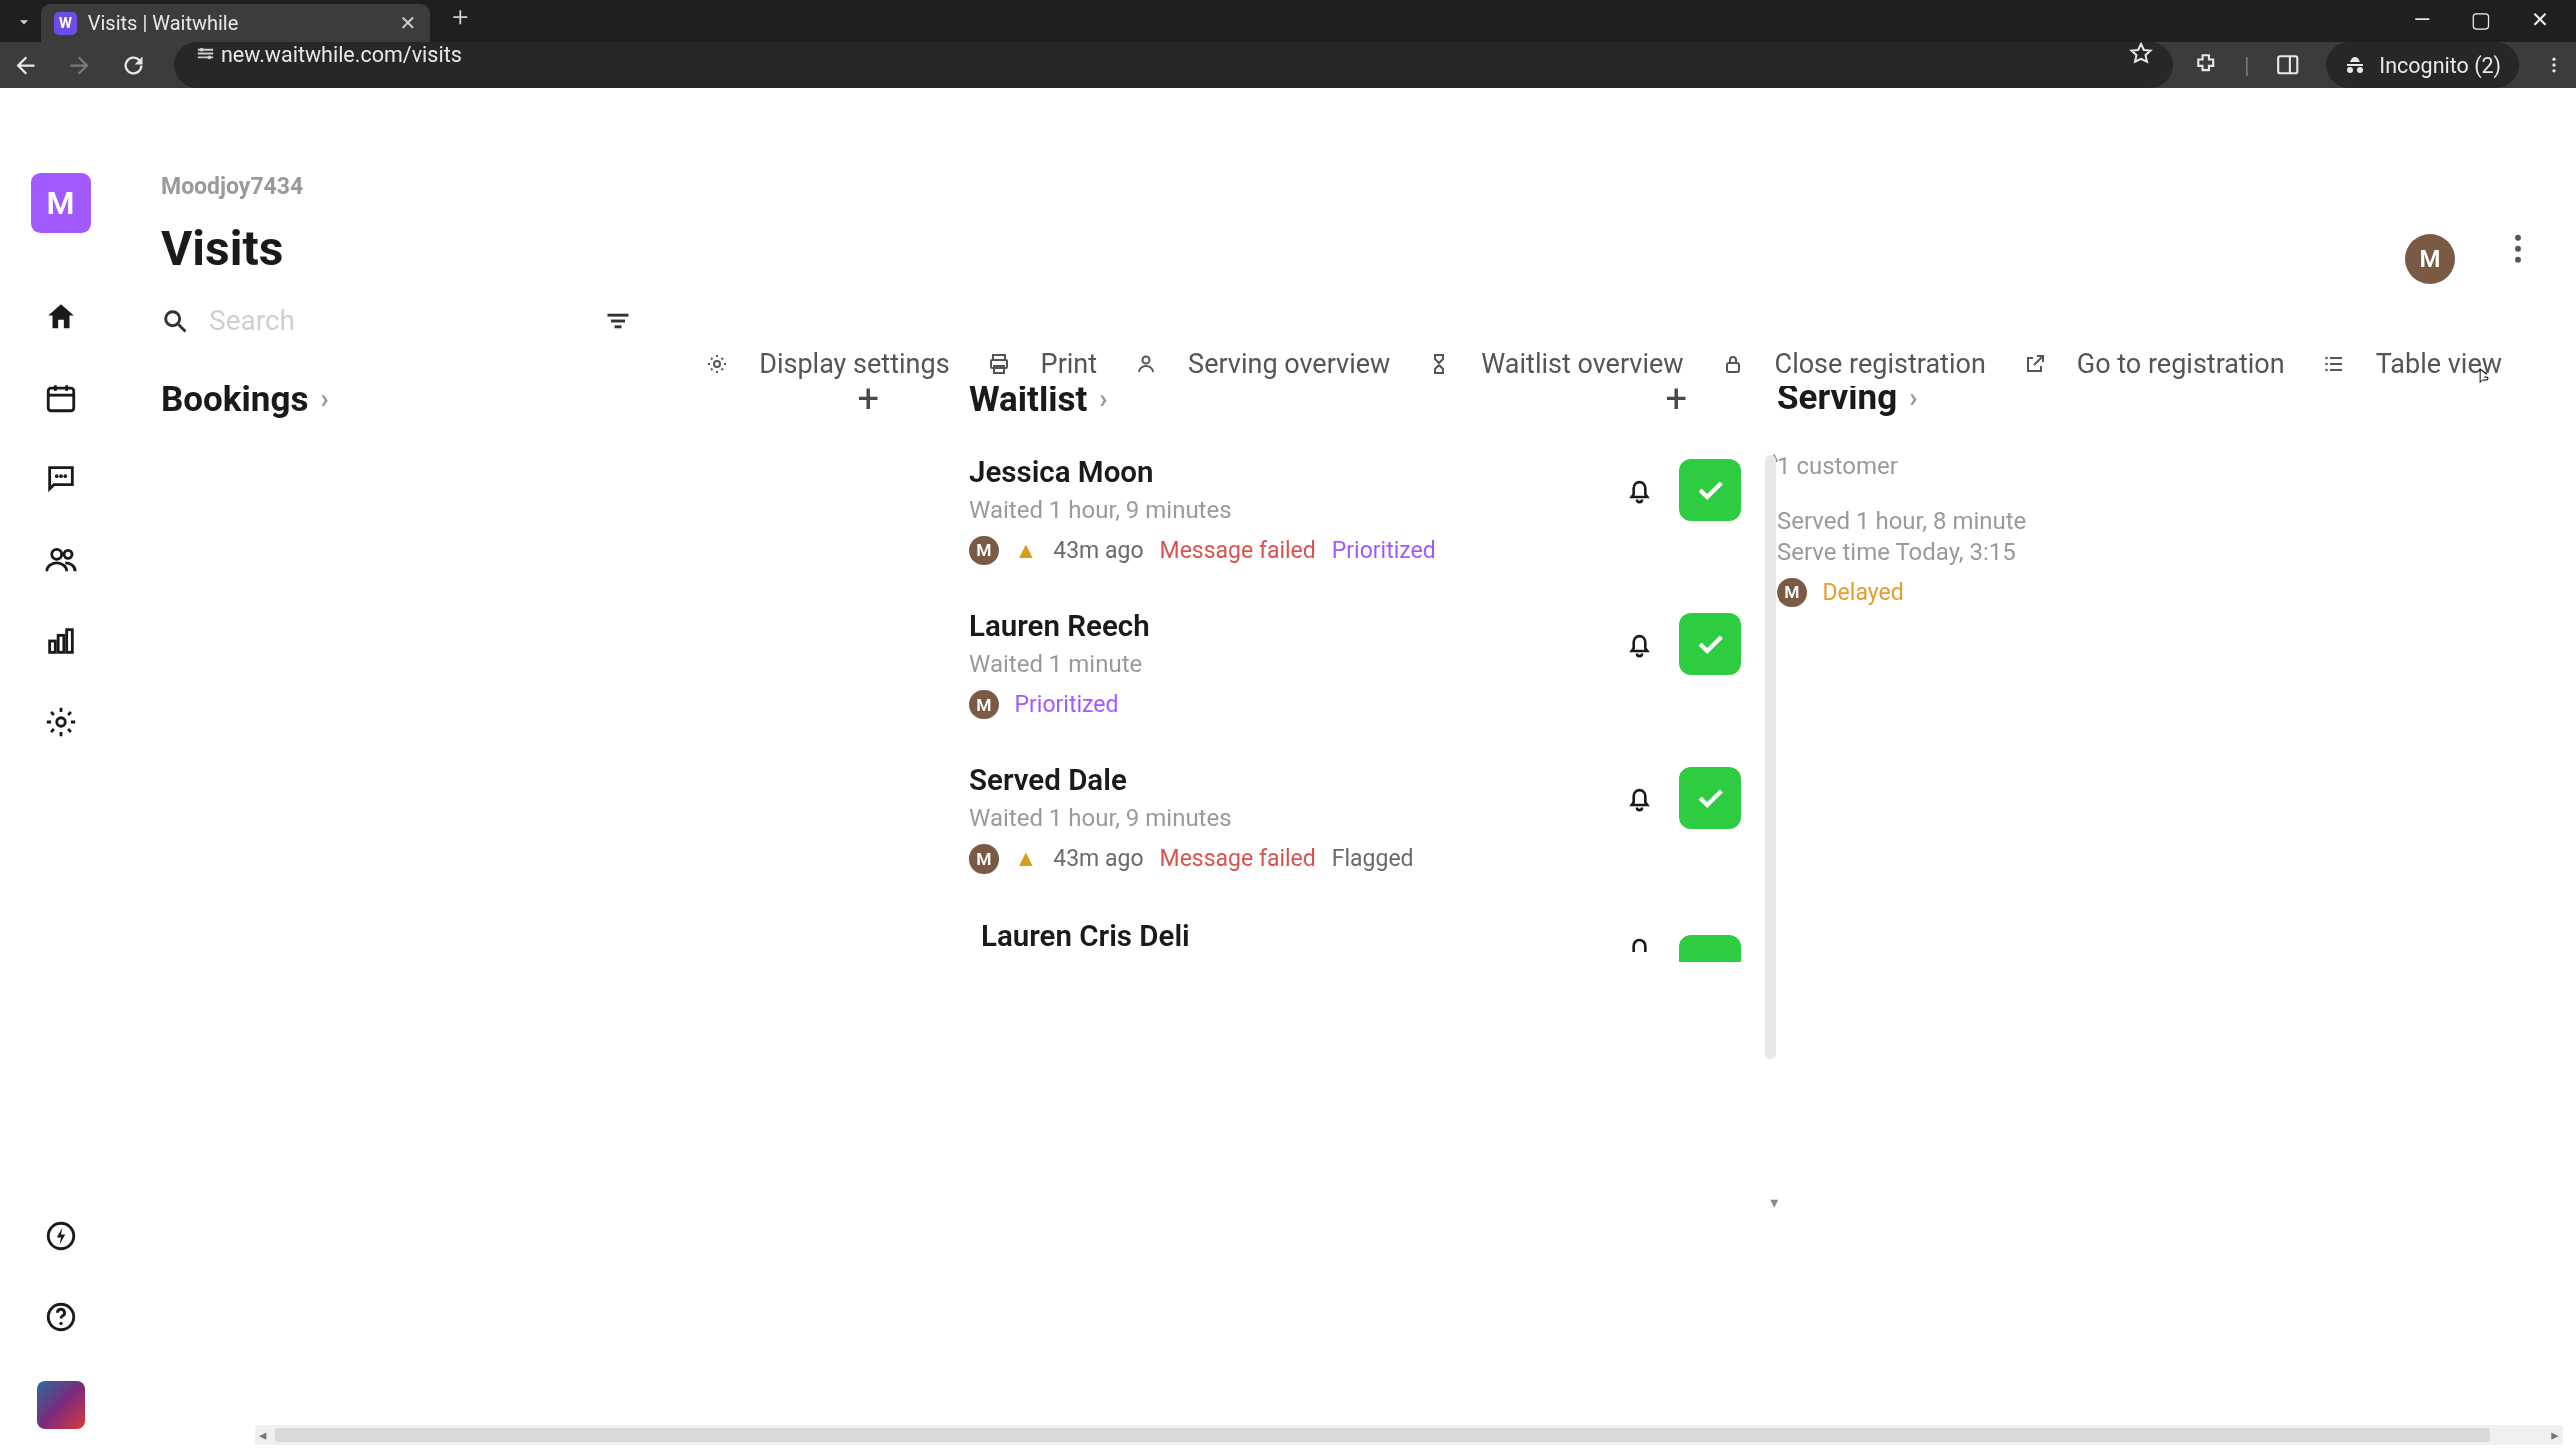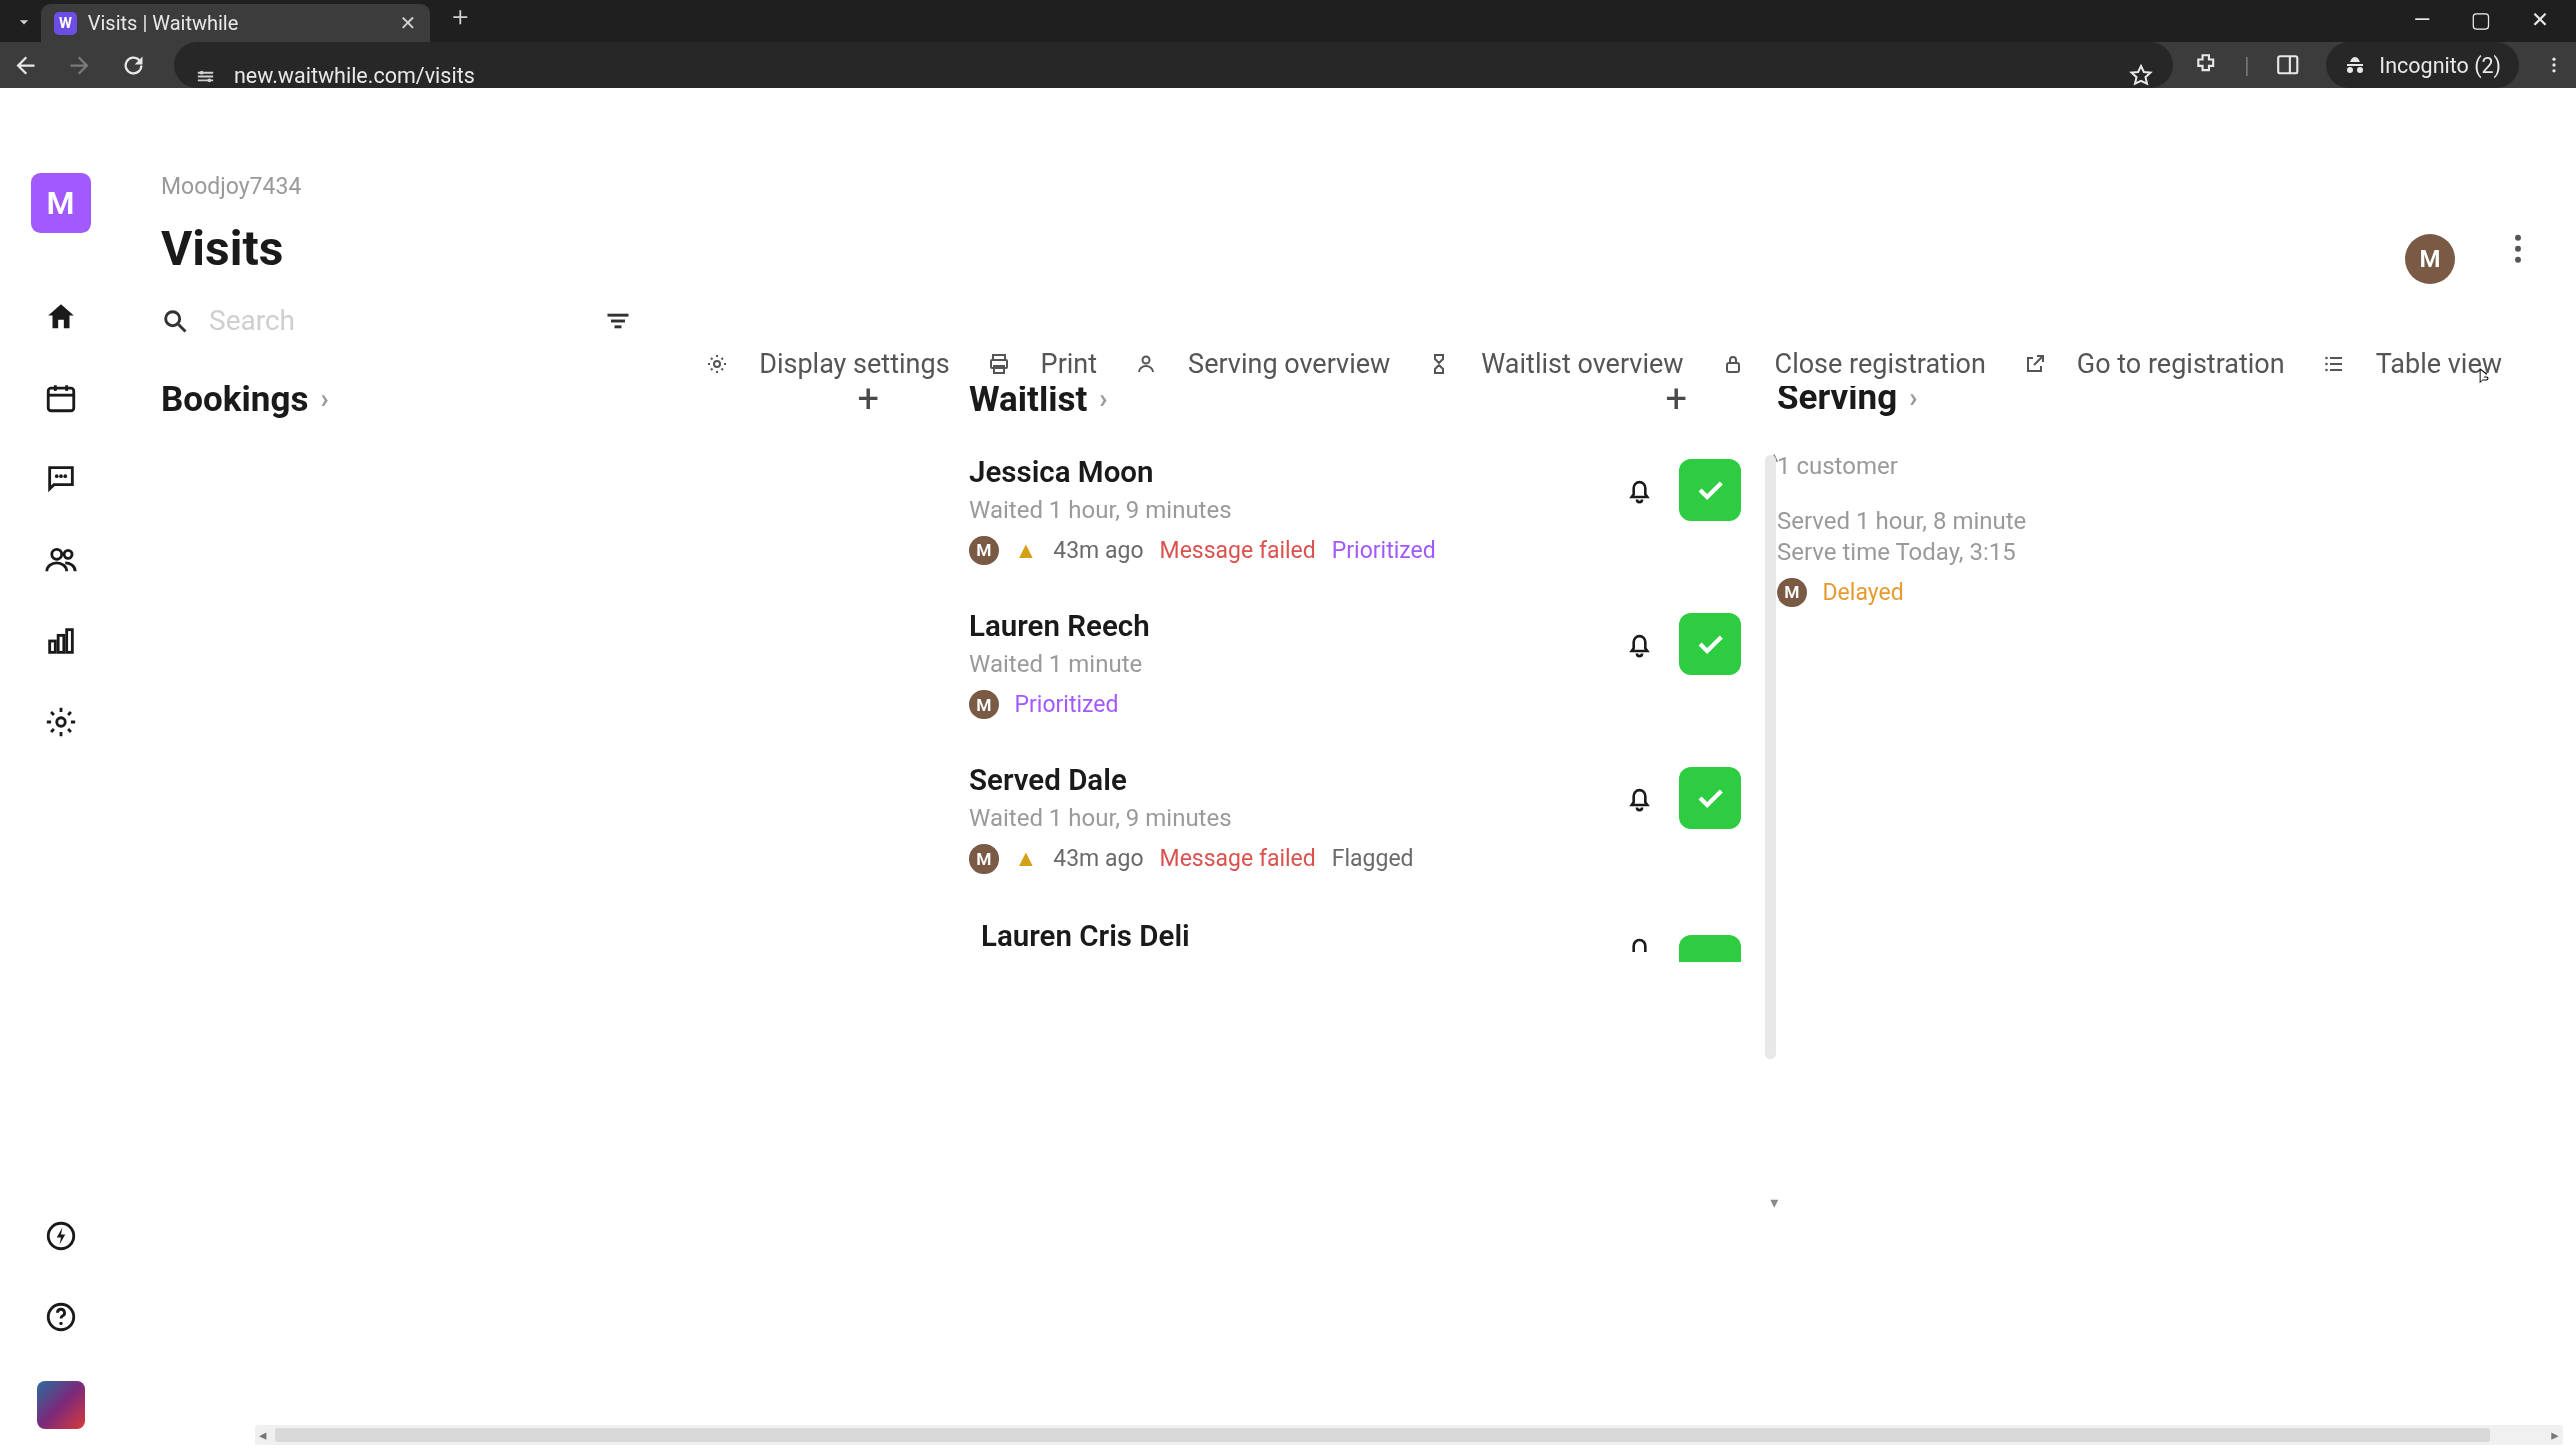--- a/index.html
+++ b/index.html
@@ -14,36 +14,36 @@
   .tab .favicon { width:23px; height:23px; background:#6c4de6; border-radius:4.7px; display:flex; align-items:center; justify-content:center; color:#fff; font-weight:700; font-size:14.8px; }
   .tab .title { flex:1; white-space:nowrap; overflow:hidden; }
   .tab .close { color:#cfcfcf; font-size:20px; }
   .newtab { color:#cfcfcf; font-size:27px; margin-left:17px; margin-bottom:8px; }
   .winctrl { margin-left:auto; display:flex; gap:40px; padding-right:27px; color:#e8e8e8; align-items:center; height:38px; margin-bottom:3.4px; }
   .winctrl span { font-size:21.5px; }
 
   .addrrow { background:#3c3c3c; height:74px; display:flex; align-items:center; padding:0 12px; gap:20px; }
   .navbtn { color:#e8e8e8; width:34px; text-align:center; font-size:24px; }
   .navbtn.dis { color:#7a7a7a; }
-  .addrbar { flex:1; background:#272727; height:46px; border-radius:23px; display:flex; align-items:flex-end; padding:0 20px; color:#e8e8e8; font-size:21.5px; gap:17px; }
+  .addrbar { flex:1; background:#272727; height:46px; border-radius:23px; display:flex; align-items:flex-start; padding:0 20px; color:#e8e8e8; font-size:21.5px; gap:4px; }
   .addrbar .siteicon { color:#cfcfcf; }
   .addrbar .url { flex:1; color:#e8e8e8; }
   .addr-right { display:flex; align-items:center; gap:25.5px; color:#e8e8e8; font-size:21.5px; }
   .incog { background:#272727; border-radius:23px; height:46px; display:flex; align-items:center; gap:12px; padding:0 17.4px; }
 
   
   .app { position:absolute; top:153px; left:0; right:0; bottom:0; display:flex; background:#fff; }
   .leftnav { width:121px; background:#fff; display:flex; flex-direction:column; align-items:center; padding-top:20px; gap:47px; }
   .brand { width:60px; height:60px; background:#a259ff; color:#fff; border-radius:9.4px; display:flex; align-items:center; justify-content:center; font-size:32px; font-weight:600; margin-bottom:20px; }
   .navicon { width:34px; height:34px; color:#2b2b2b; }
   .leftnav-bottom { margin-top:auto; display:flex; flex-direction:column; align-items:center; gap:47px; padding-bottom:20px; }
   .pf-thumb { width:48px; height:48px; border-radius:8px; background:linear-gradient(135deg,#2a6d9e,#7b2a7b,#d83a3a); }
 
   .main { flex:1; position:relative; padding:20px 0 0 40px; }
-  .breadcrumb { color:#9a9a9a; font-size:23px; margin-bottom:20px; }
+  .breadcrumb { color:#9a9a9a; font-size:23px; margin-bottom:20px;font-weight:bold; }
   .page-title { font-size:48px; font-weight:700; color:#1a1a1a; margin-bottom:27px; }
 
   .toprow { display:flex; align-items:center; gap:20px; margin-bottom:40px; }
   .searchwrap { display:flex; align-items:center; gap:20px; }
   .search-icon { color:#555; }
   .search-input { border:none; outline:none; font-size:28px; color:#333; width:335px; }
   .search-input::placeholder { color:#cfcfcf; }
   .filter-icon { color:#555; margin-left:40px; }
 
   .avatar-top { position:absolute; top:81px; right:121px; width:50px; height:50px; border-radius:50%; background:#7a5a45; color:#fff; display:flex; align-items:center; justify-content:center; font-size:24px; font-weight:600; }

